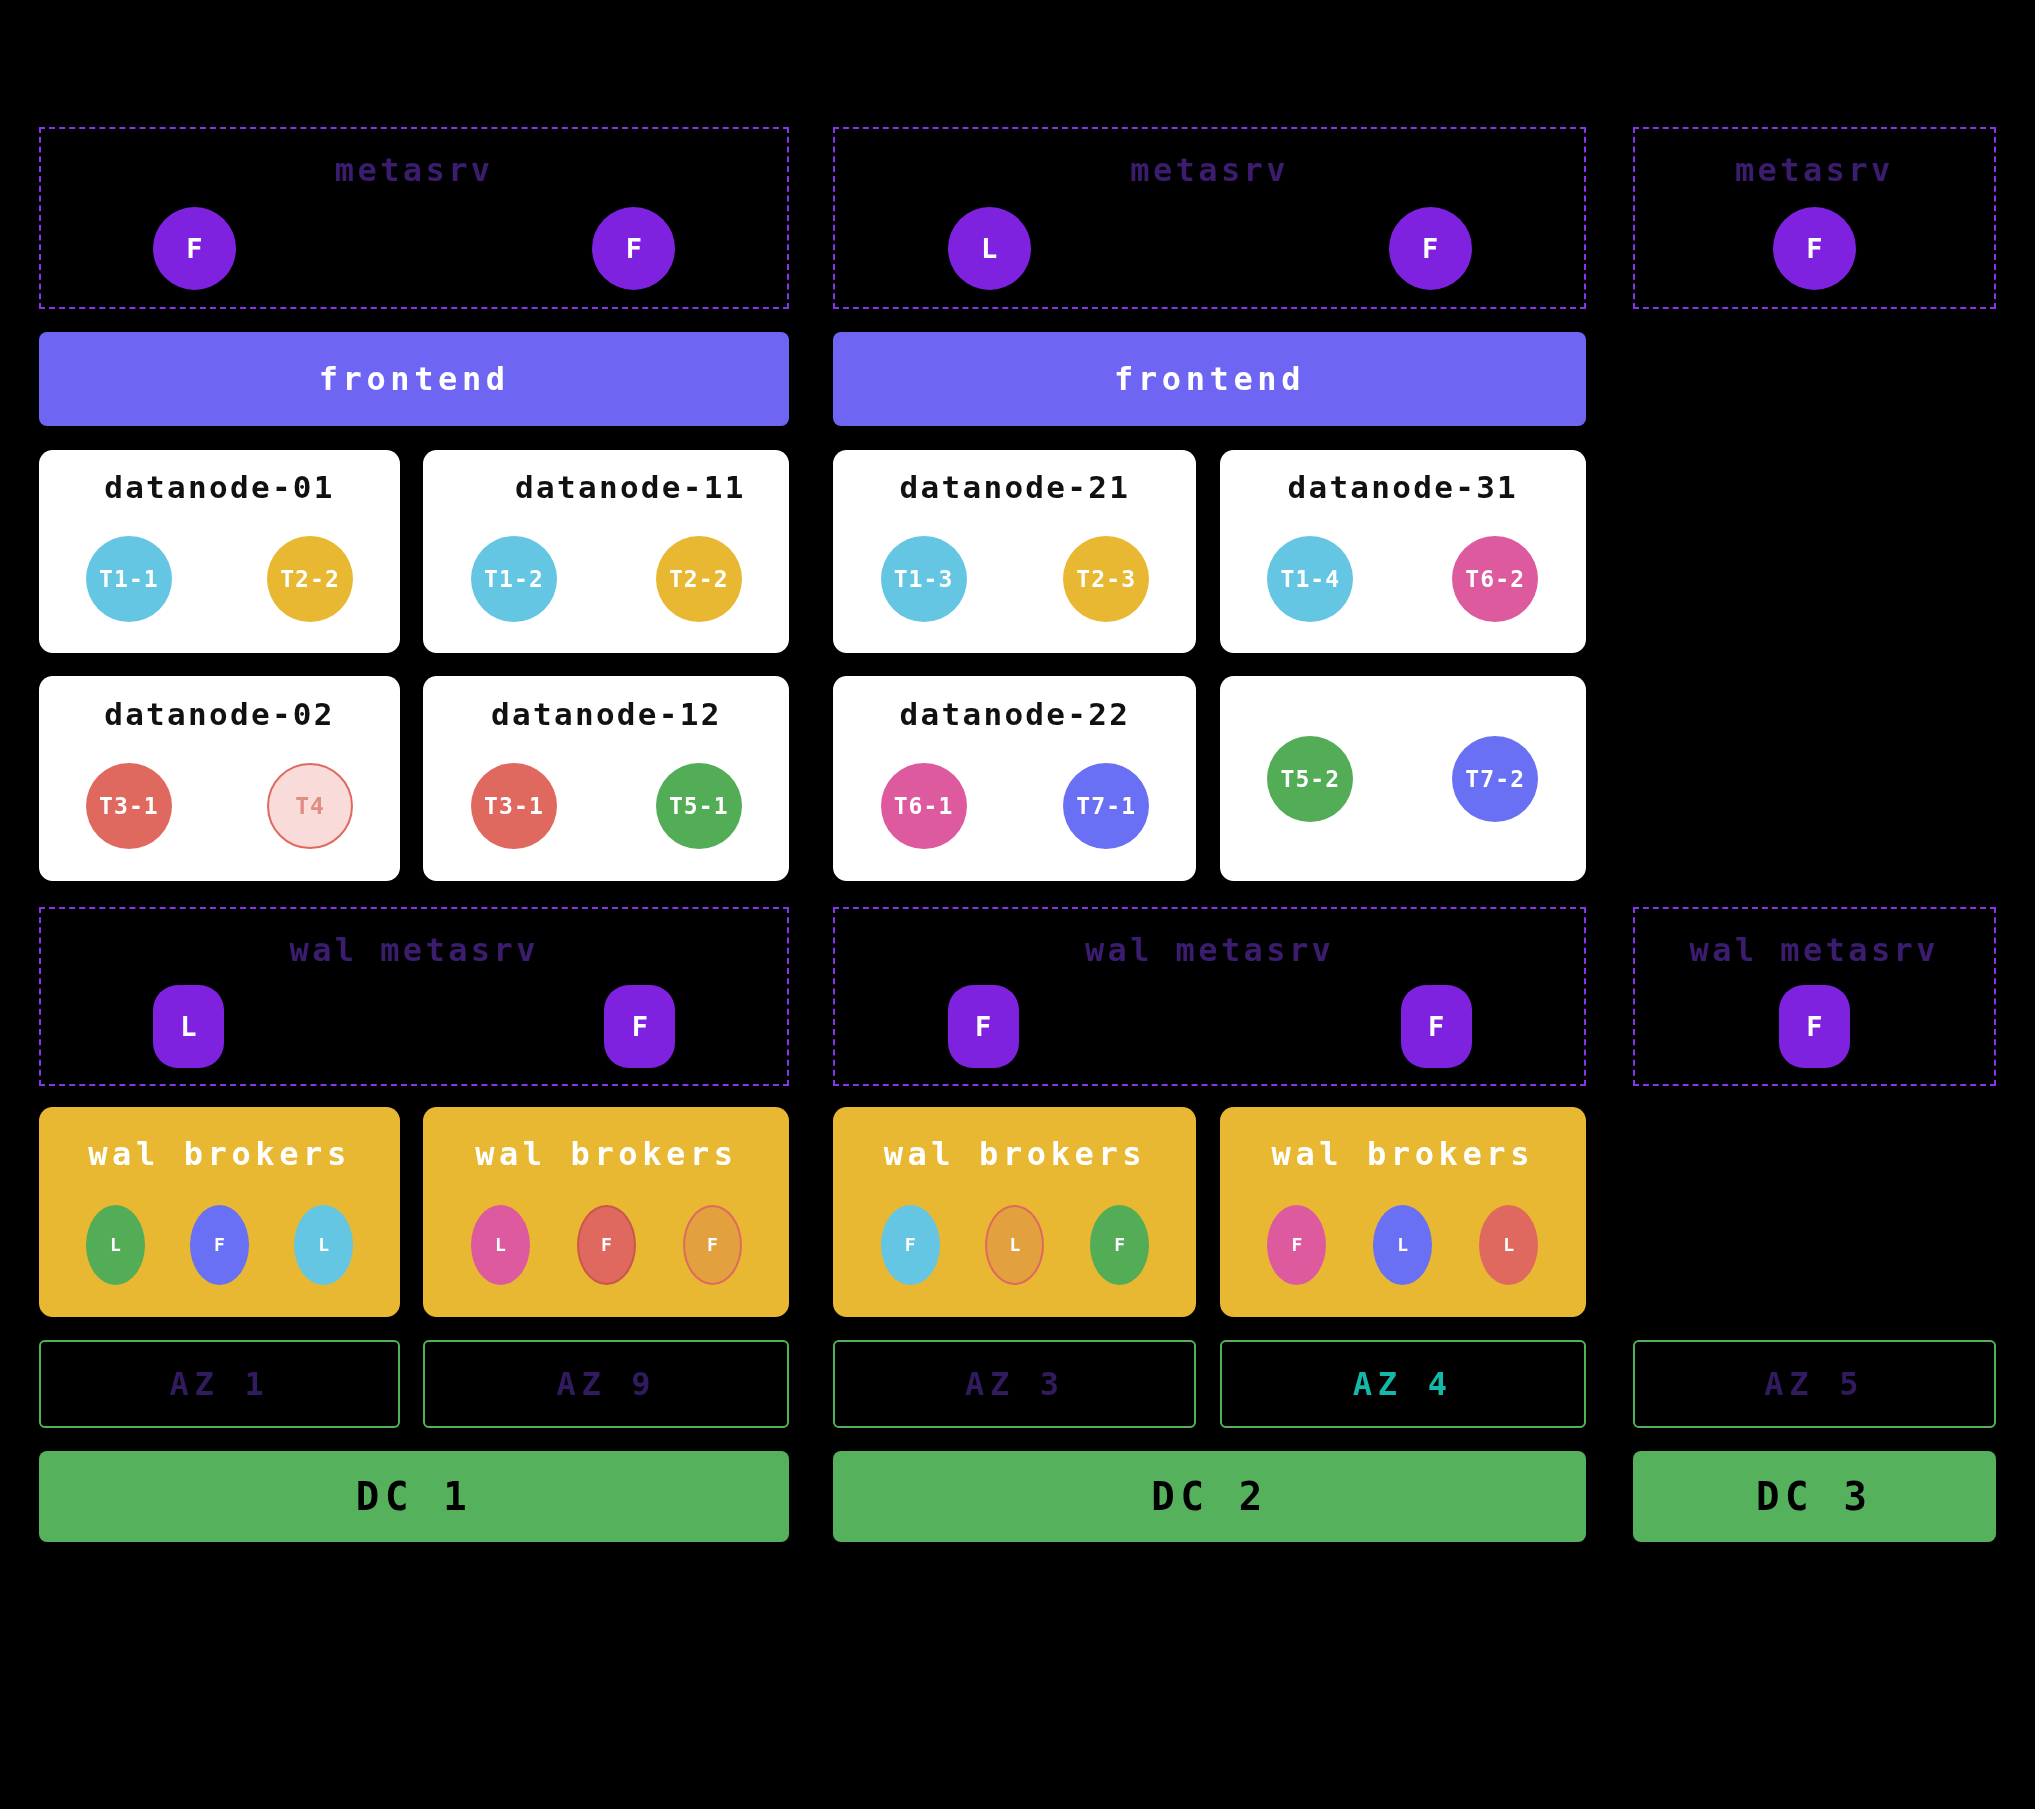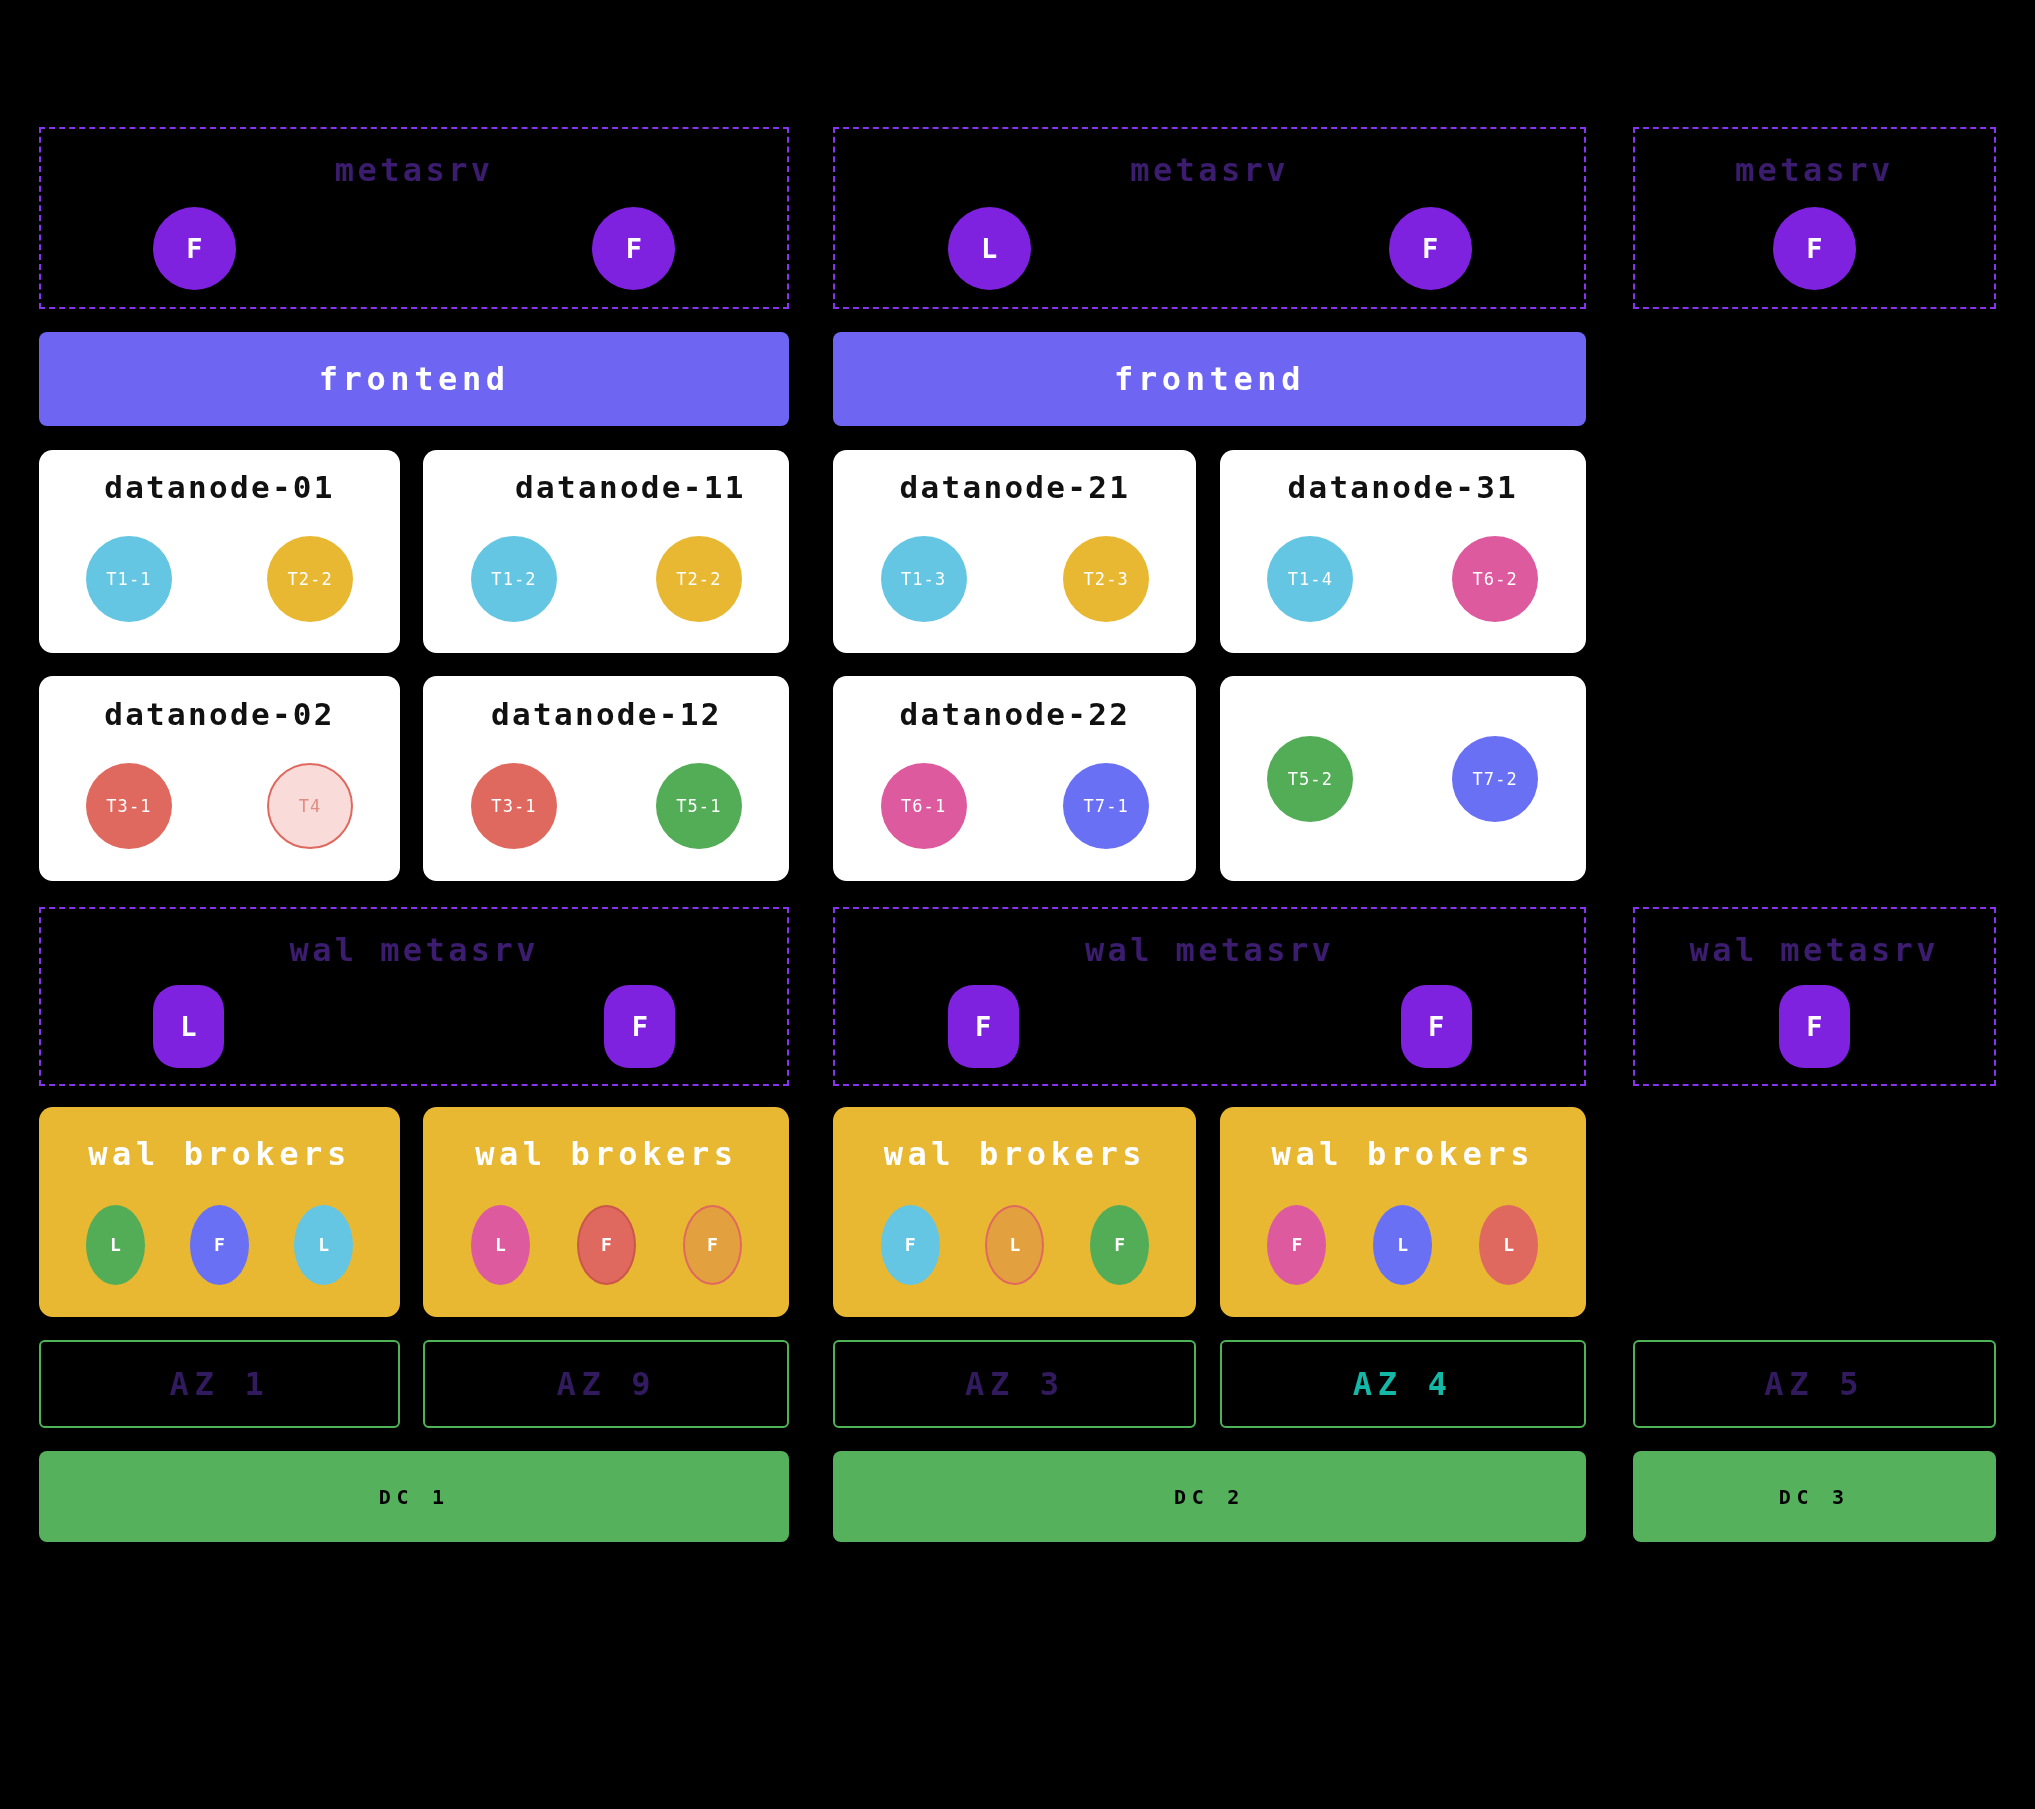--- a/index.html
+++ b/index.html
@@ -29,34 +29,34 @@
 
   .frontend { background:#6e66f3; border-radius:8px; display:flex; align-items:center;
               justify-content:center; color:#fff; font-size:32px; font-weight:bold; letter-spacing:4.6px; }
 
   .card { background:#fff; border-radius:13.7px; display:flex; flex-direction:column; }
   .card-title { text-align:center; padding-top:19.4px; font-size:31px; font-weight:bold;
                 color:#111; letter-spacing:2.3px; }
   .region-row { flex:1; display:flex; align-items:center; justify-content:space-between; padding:0 13%; }
   .region { width:86px; height:86px; border-radius:50%; border:2.3px solid transparent;
             color:#fff; display:flex; align-items:center; justify-content:center;
-            font-size:17px; font-weight:normal; letter-spacing:1.1px;text-align:center; }
+            font-size:23px; font-weight:bold; letter-spacing:1.1px;text-align:center; }
 
   .broker-box { background:#e9b832; border-radius:13.7px; display:flex; flex-direction:column; }
   .broker-title { text-align:center; padding-top:28px; color:#fff; font-size:32px;
                   font-weight:bold; letter-spacing:4.6px; }
   .pill-row { flex:1; display:flex; align-items:center; justify-content:space-between; padding:0 13%; }
   .pill { width:59px; height:80px; border-radius:50%; border:2.3px solid transparent; color:#fff;
           display:flex; align-items:center; justify-content:center; font-size:18px; font-weight:bold; }
 
   .az-box { border:2.3px solid #4db354; border-radius:5.7px; display:flex; align-items:center;
             justify-content:center; color:#321a5e; font-size:32px; font-weight:bold; letter-spacing:5.7px; }
 
   .dc-bar { background:#56b15c; border-radius:8px; display:flex; align-items:center;
-            justify-content:center; color:#000; font-size:20px; font-weight:bold; letter-spacing:5.7px; }
+            justify-content:center; color:#000; font-size:39px; font-weight:bold; letter-spacing:5.7px; }
 </style>
 </head>
 <body>
 
 <div class="canvas">
   <div class="grid">
 
     <div class="dashed-box" style="grid-area: 1 / 1 / auto / 4; border-color: rgb(136, 51, 238);">
       <div class="dashed-title" style="color: rgb(59, 28, 110);">metasrv</div>
       <div class="node-row">

